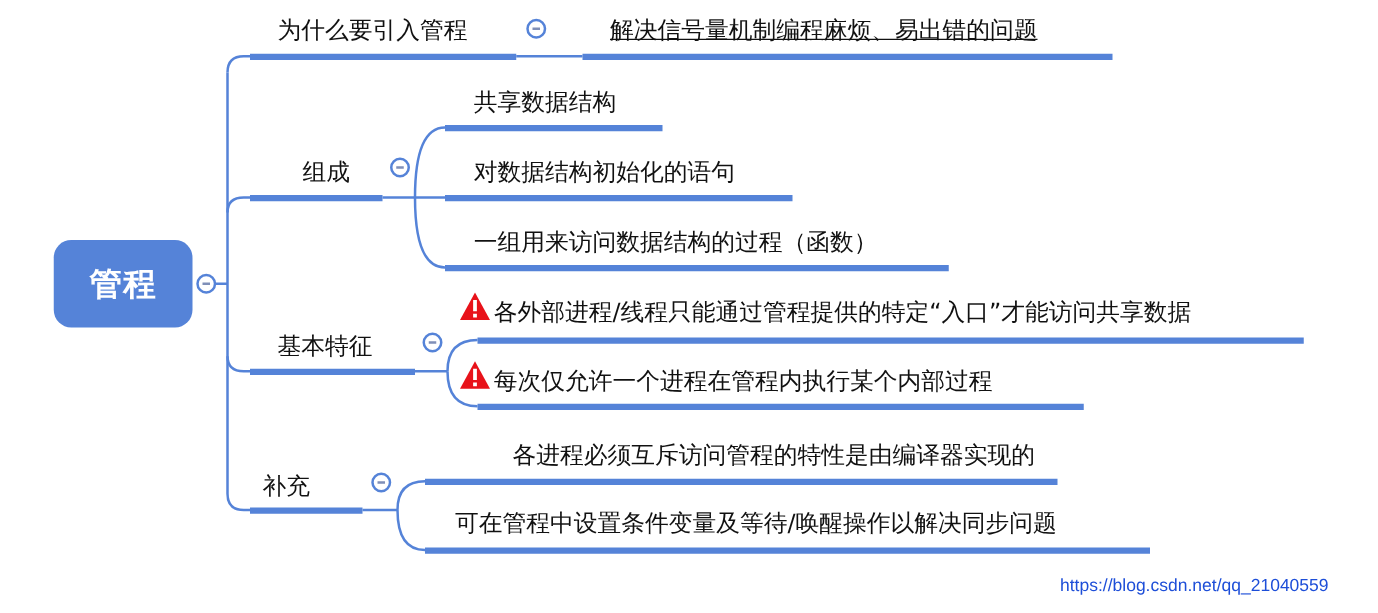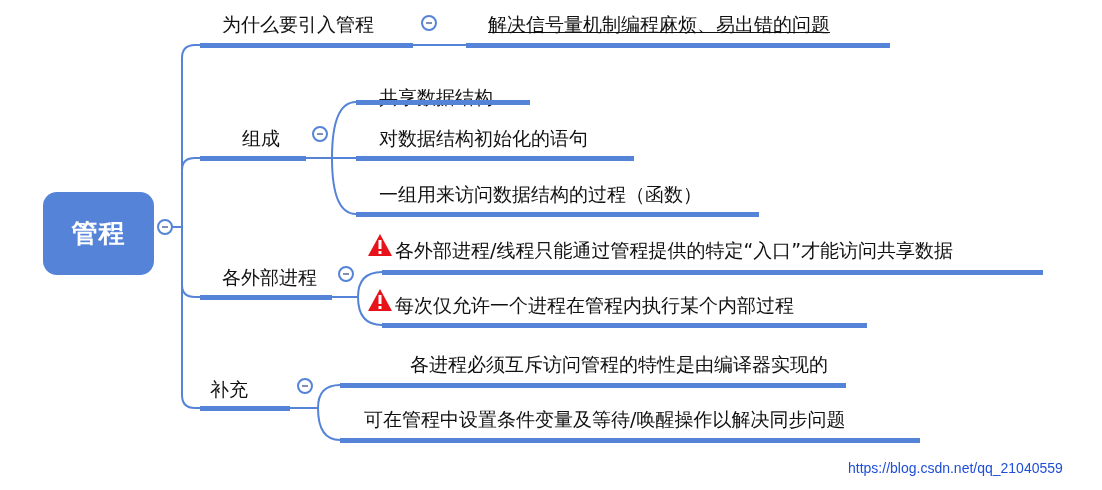--- a/index.html
+++ b/index.html
@@ -1,21 +1,21 @@
 <!DOCTYPE html>
 <html><head>
 <meta charset="utf-8">
 <style>
   html, body { margin: 0; padding: 0; background: #ffffff; }
   body { width: 1102px; height: 490px; position: relative; overflow: hidden;
          font-family: "DejaVu Sans", "Liberation Sans", sans-serif; color: #111; }
   #canvas { position: absolute; left: 0; top: 0; width: 1102px; height: 490px; }
   svg.links { position: absolute; left: 0; top: 0; }
   .root {
-    position: absolute; left: 43px; top: 192px; width: 111px; height: 83px;
+    position: absolute; left: 43px; top: 192px; width: 111px; height: 70px;
     background: #5583d8; border-radius: 14px; color: #fff;
     font-size: 26px; font-weight: bold; display: flex; align-items: center; justify-content: center;
     letter-spacing: 1px;
   }
   .label { position: absolute; font-size: 19px; white-space: nowrap; line-height: 24px; }
   .bar { position: absolute; height: 5px; background: #5583d8; }
   .collapse {
     position: absolute; width: 16px; height: 16px; border: 2px solid #5583d8; border-radius: 50%;
     background: #fff; box-sizing: border-box;
   }
@@ -64,28 +64,28 @@
 
   <div class="label" style="left:222px; top:12px;">为什么要引入管程</div>
   <div class="bar" style="left:200px; top:43px; width:213px;"></div>
   <div class="collapse" style="left:421px; top:15px;"></div>
   <div class="label" style="left:488px; top:12px;text-decoration:underline;">解决信号量机制编程麻烦、易出错的问题</div>
   <div class="bar" style="left:466px; top:43px; width:424px;"></div>
 
   <div class="label" style="left:222px; top:126px;margin-left:20px;">组成</div>
   <div class="bar" style="left:200px; top:156px; width:106px;"></div>
   <div class="collapse" style="left:312px; top:126px;"></div>
-  <div class="label" style="left:379px; top:85px;">共享数据结构</div>
+  <div class="label" style="left:379px; top:70px;">共享数据结构</div>
   <div class="bar" style="left:356px; top:100px; width:174px;"></div>
   <div class="label" style="left:379px; top:126px;">对数据结构初始化的语句</div>
   <div class="bar" style="left:356px; top:156px; width:278px;"></div>
   <div class="label" style="left:379px; top:182px;">一组用来访问数据结构的过程（函数）</div>
   <div class="bar" style="left:356px; top:212px; width:403px;"></div>
 
-  <div class="label" style="left:222px; top:265px;">各外部进程</div>
+  <div class="label" style="left:222px; top:265px;">基本特征</div>
   <div class="bar" style="left:200px; top:295px; width:132px;"></div>
   <div class="collapse" style="left:338px; top:266px;"></div>
 
   <svg class="warn" style="left:367px; top:233px;" viewBox="0 0 26 24">
     <path d="M13 1 L25 23 L1 23 Z" fill="#e8121a"></path>
     <rect x="11.5" y="7" width="3" height="9" fill="#fff"></rect>
     <rect x="11.5" y="18" width="3" height="3" fill="#fff"></rect>
   </svg>
   <div class="label" style="left:395px; top:238px;">各外部进程/线程只能通过管程提供的特定“入口”才能访问共享数据</div>
   <div class="bar" style="left:382px; top:270px; width:661px;"></div>

